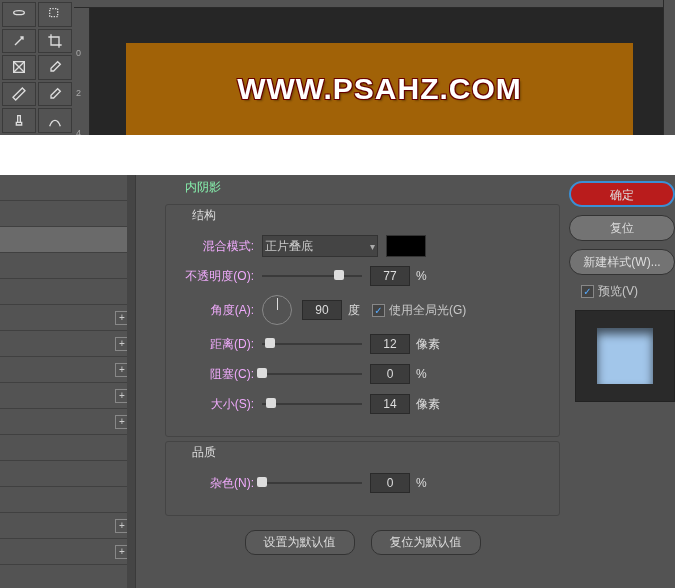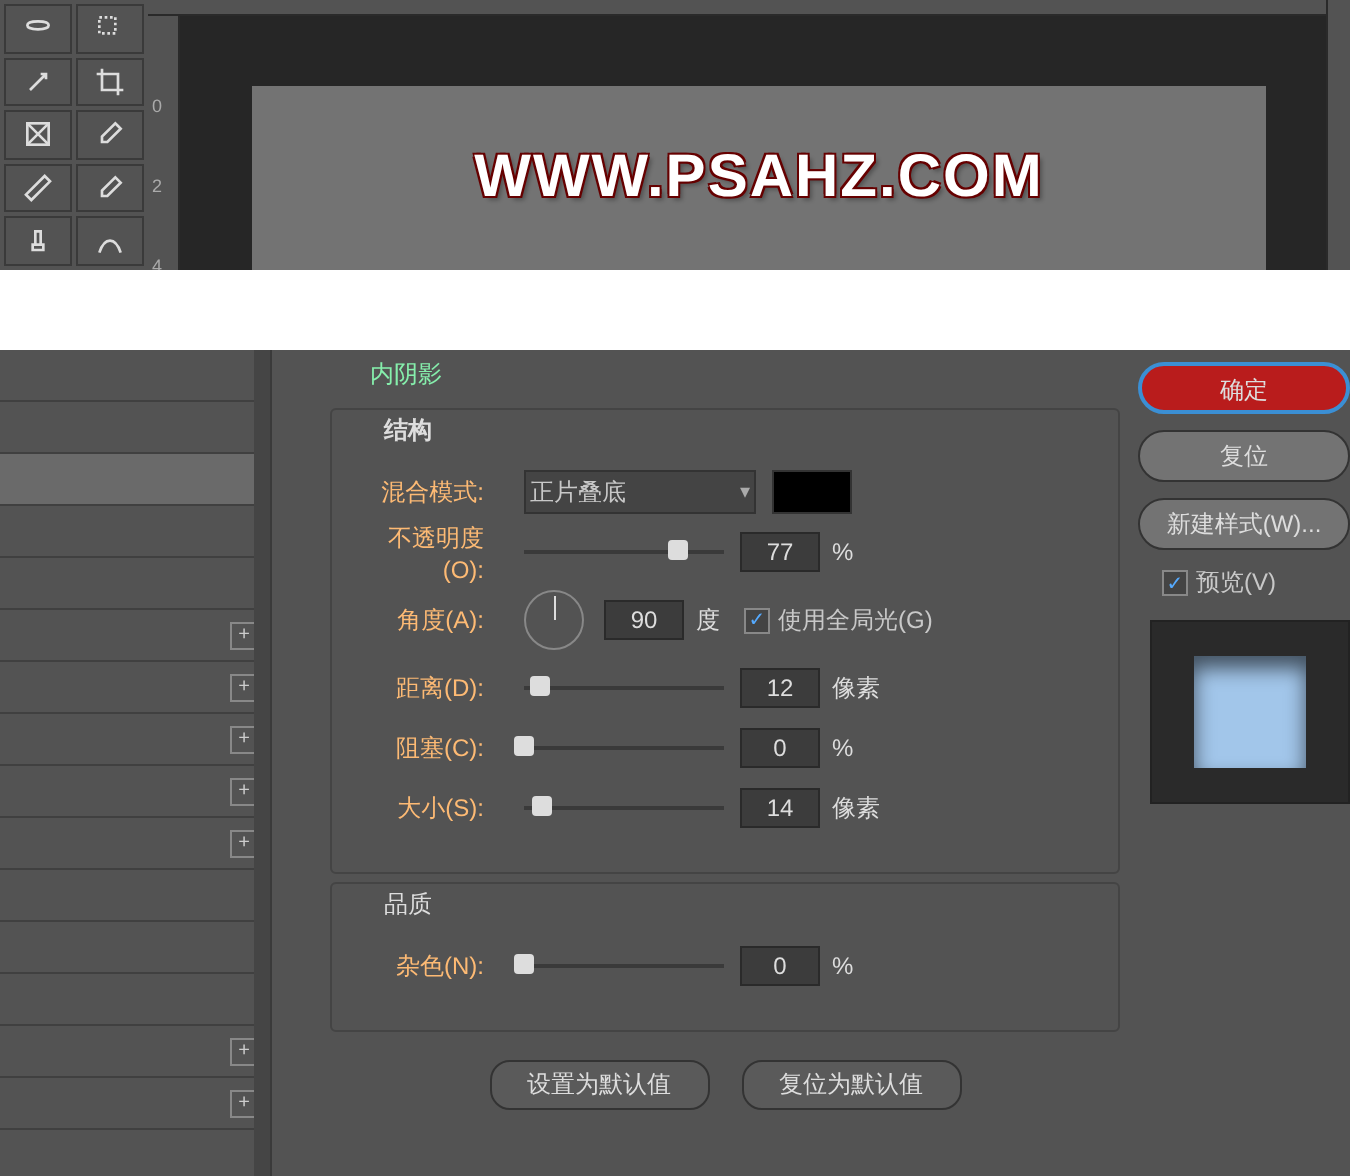--- a/index.html
+++ b/index.html
@@ -7,21 +7,21 @@
 
 
 .top-area { position: absolute; top: 0; left: 0; right: 0; height: 135px; }
 .toolbar { position: absolute; left: 0; top: 0; width: 74px; height: 135px; background: #535353; display: grid; grid-template-columns: 1fr 1fr; gap: 2px; padding: 2px; }
 .tool { background: #535353; border: 1px solid #3a3a3a; display: flex; align-items: center; justify-content: center; color: #ddd; position: relative; }
 .tool svg { width: 16px; height: 16px; }
 .ruler-top { position: absolute; left: 74px; right: 0; top: 0; height: 8px; background: #535353; border-bottom: 1px solid #2a2a2a; }
 .ruler-left { position: absolute; left: 74px; top: 8px; width: 16px; height: 127px; background: #535353; border-right: 1px solid #2a2a2a; }
 .ruler-left span { position: absolute; left: 2px; font-size: 9px; color: #aaa; }
 .canvas-area { position: absolute; left: 90px; right: 12px; top: 8px; height: 127px; background: #262626; }
-.canvas-bg { position: absolute; left: 36px; right: 30px; top: 35px; height: 92px; background: #737373; text-decoration: underline; }
+.canvas-bg { position: absolute; left: 36px; right: 30px; top: 35px; height: 92px; background: #a16207; text-decoration: underline; }
 .canvas-text { position: absolute; left: 50%; top: 50%; transform: translate(-50%, -50%); font-size: 30px; font-weight: bold; color: #fff; text-shadow: -1px -1px 0 #600, 1px -1px 0 #600, -1px 1px 0 #600, 1px 1px 0 #600, 2px 2px 2px rgba(0,0,0,0.3); letter-spacing: 1px; }
 .right-edge { position: absolute; right: 0; top: 0; width: 12px; height: 135px; background: #535353; border-left: 1px solid #2a2a2a; }
 
 
 .white-gap { position: absolute; top: 135px; left: 0; right: 0; height: 42px; background: #fff; }
 
 
 .dialog-area { position: absolute; top: 175px; left: 0; right: 0; bottom: 0; background: #535353; }
 
 
@@ -30,21 +30,21 @@
 .list-item { height: 26px; border-bottom: 1px solid #404040; display: flex; align-items: center; justify-content: flex-end; padding-right: 6px; }
 .list-item.active { background: #6a6a6a; }
 .plus-box { width: 14px; height: 14px; border: 1px solid #888; display: flex; align-items: center; justify-content: center; font-size: 10px; color: #ccc; }
 
 
 .center-panel { position: absolute; left: 165px; top: 0; width: 395px; bottom: 0; }
 .section-header { padding: 4px 20px; color: #86efac; }
 .section-sub { padding: 2px 28px; color: #ddd; }
 .panel-border { border: 1px solid #444; border-radius: 3px; margin: 4px 0; padding: 8px 12px 14px; }
 .row { display: flex; align-items: center; margin: 6px 0; height: 24px; }
-.row-label { width: 84px; text-align: right; padding-right: 20px; color: #fdba74; }
+.row-label { width: 84px; text-align: right; padding-right: 8px; color: #f0abfc; }
 .select-box { width: 116px; height: 22px; background: #444; border: 1px solid #333; display: flex; align-items: center; padding: 0 2px; justify-content: space-between; }
 .select-box::after { content: "▾"; font-size: 10px; color: #aaa; }
 .color-swatch { width: 40px; height: 22px; background: #000; border: 1px solid #333; margin-left: 8px; }
 .slider { position: relative; width: 100px; height: 20px; margin-right: 8px; }
 .slider::before { content: ""; position: absolute; left: 0; right: 0; top: 9px; height: 2px; background: #3a3a3a; }
 .slider-thumb { position: absolute; top: 4px; width: 10px; height: 10px; background: #ddd; border-radius: 2px; transform: translateX(-50%); }
 .num-input { width: 40px; height: 20px; background: #3c3c3c; border: 1px solid #2a2a2a; color: #ddd; text-align: center; padding: 0 2px; }
 .unit { margin-left: 6px; color: #ddd; }
 .angle-dial { width: 30px; height: 30px; border: 1px solid #888; border-radius: 50%; margin-right: 10px; position: relative; background: #535353; }
 .angle-dial::after { content: ""; position: absolute; left: 50%; top: 2px; width: 1px; height: 12px; background: #ddd; }
@@ -167,21 +167,21 @@
       </div>
     <div class="list-item">
         <span class="plus-box">+</span>
       </div>
     <div class="styles-scroll"></div>
   </div>
 
   <div class="center-panel">
     <div class="section-header">内阴影</div>
     <div class="panel-border" style="padding-top:0;">
-      <div class="section-sub" style="padding:2px 0 4px 14px;font-weight:bold;">结构</div>
+      <div class="section-sub" style="padding:2px 0 4px 14px;">结构</div>
 
       <div class="row">
         <div class="row-label">混合模式:</div>
         <div class="select-box">
             <span>正片叠底</span>
           </div>
         <div class="color-swatch"></div>
       </div>
 
       <div class="row">

